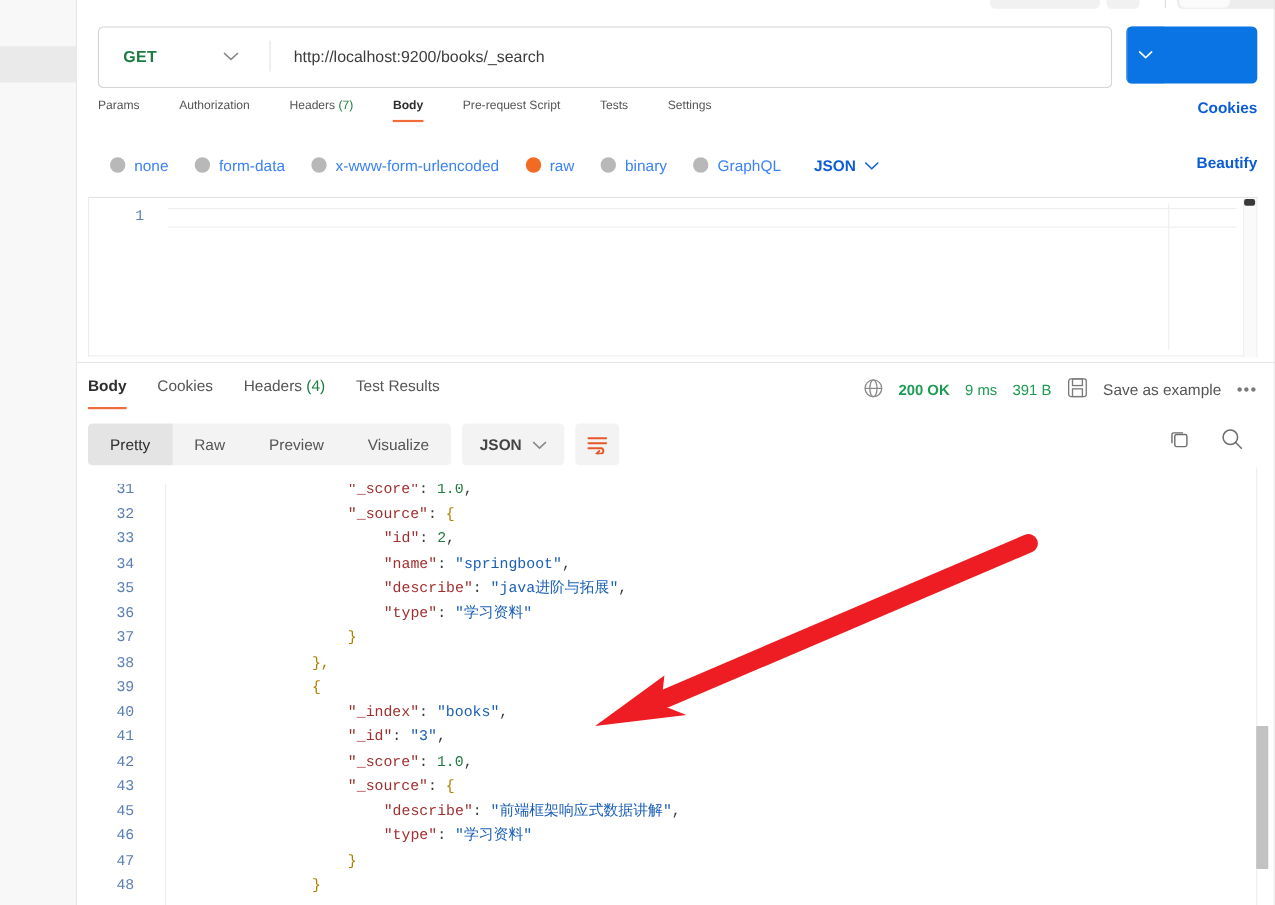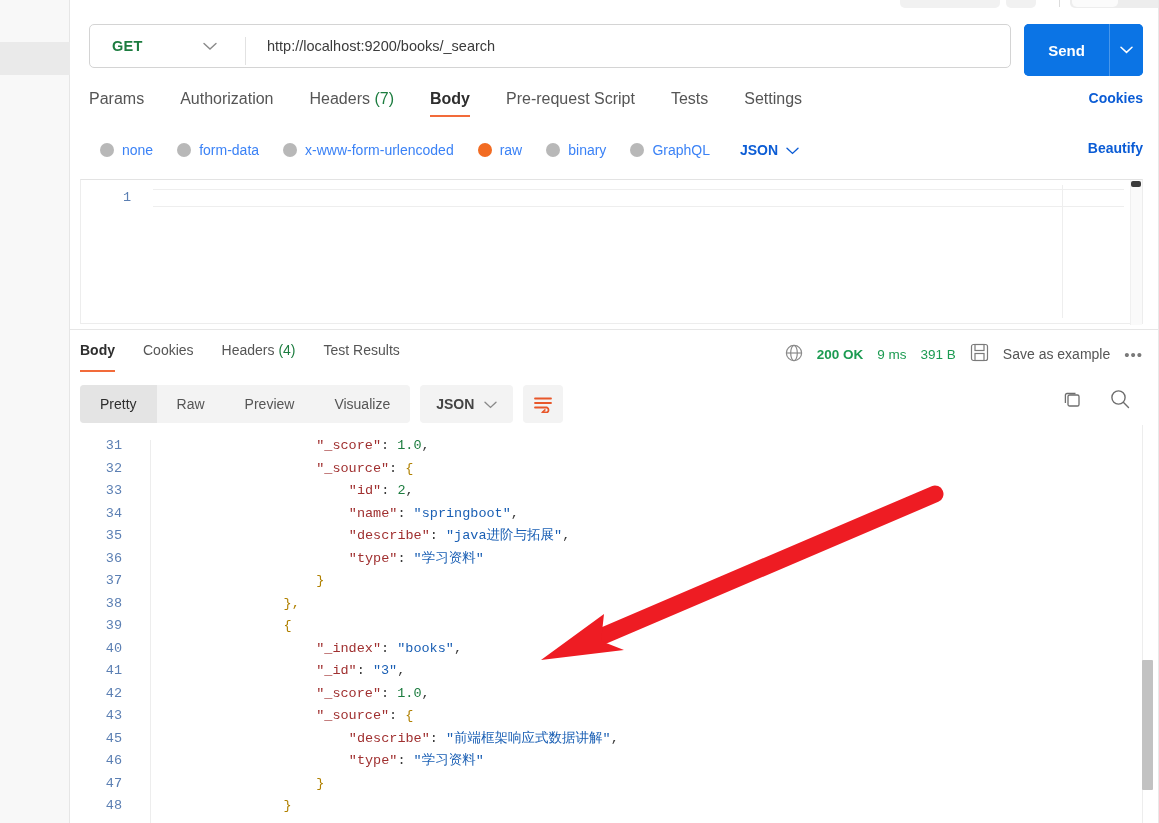--- a/index.html
+++ b/index.html
@@ -31,21 +31,21 @@
   .chip.c2 { left: 936px; width: 30px; }
   .chip.divider {
     left: 989px; width: 1px; height: 14px; top: -7px; background: #dcdcdc; border-radius: 0;
   }
   .chip.c3 { left: 1000px; width: 95px; background: #ededed; }
   .chip.c4 { left: 1002px; width: 46px; background: #fbfbfb; top: -9px; height: 16px; }
 
   
   .req-bar { position: absolute; left: 89px; top: 24px; width: 922px; height: 52px; }
   .url-box {
-    position: absolute; left: 0; top: 0; width: 922px; height: 44px;
+    position: absolute; left: 0; top: 0; width: 922px; height: 56px;
     border: 1px solid #d4d4d4; border-radius: 5px; background: #fff;
     display: flex; align-items: center;
   }
   .method {
     width: 155px; height: 100%; display: flex; align-items: center;
     padding-left: 22px; gap: 0; position: relative;
   }
   .method-label {
     color: #1c7c3f; font-weight: bold; font-size: 14.5px; letter-spacing: .3px;
   }
@@ -76,21 +76,21 @@
     color: #fff; background: #0b74e5; border-left: 1px solid rgba(255,255,255,.25);
     cursor: pointer;
   }
 
   
   .req-tabs {
     position: absolute; left: 89px; top: 90px; width: 1054px; height: 32px;
     display: flex; align-items: flex-start; gap: 0;
   }
   .rtab {
-    position: relative; font-size: 16px; color: #555; padding: 0 0 9px 0;
+    position: relative; font-size: 11px; color: #555; padding: 0 0 9px 0;
     margin-right: 36px; cursor: pointer; white-space: nowrap;
   }
   .rtab.active { color: #2e2e2e; font-weight: bold; }
   .rtab.active::after {
     content: ""; position: absolute; left: 0; right: 0; bottom: 0;
     height: 2px; background: #f26b3a;
   }
   .rtab .count { color: #1c7c3f; }
   .cookies-link {
     position: absolute; right: 0; top: 0; font-size: 14px; color: #0b5cd5;
@@ -270,21 +270,20 @@
           <svg width="14" height="9" viewBox="0 0 14 9">
               <path d="M1 1.5 L7 7 L13 1.5" fill="none" stroke="#8a8a8a" stroke-width="1.4" stroke-linecap="round"></path>
             </svg>
         </span>
       </div>
       <div class="method-sep"></div>
       <input class="url-input" type="text" value="http://localhost:9200/books/_search" style="">
     </div>
   </div>
   <div class="send-wrap">
-    <button class="send-btn">Send</button>
     <div class="send-caret">
       <svg width="13" height="8" viewBox="0 0 13 8">
           <path d="M1 1.2 L6.5 6.4 L12 1.2" fill="none" stroke="#ffffff" stroke-width="1.5" stroke-linecap="round"></path>
         </svg>
     </div>
   </div>
 
   <div class="req-tabs">
     <div class="rtab"><span>Params</span></div>
     <div class="rtab"><span>Authorization</span></div>

